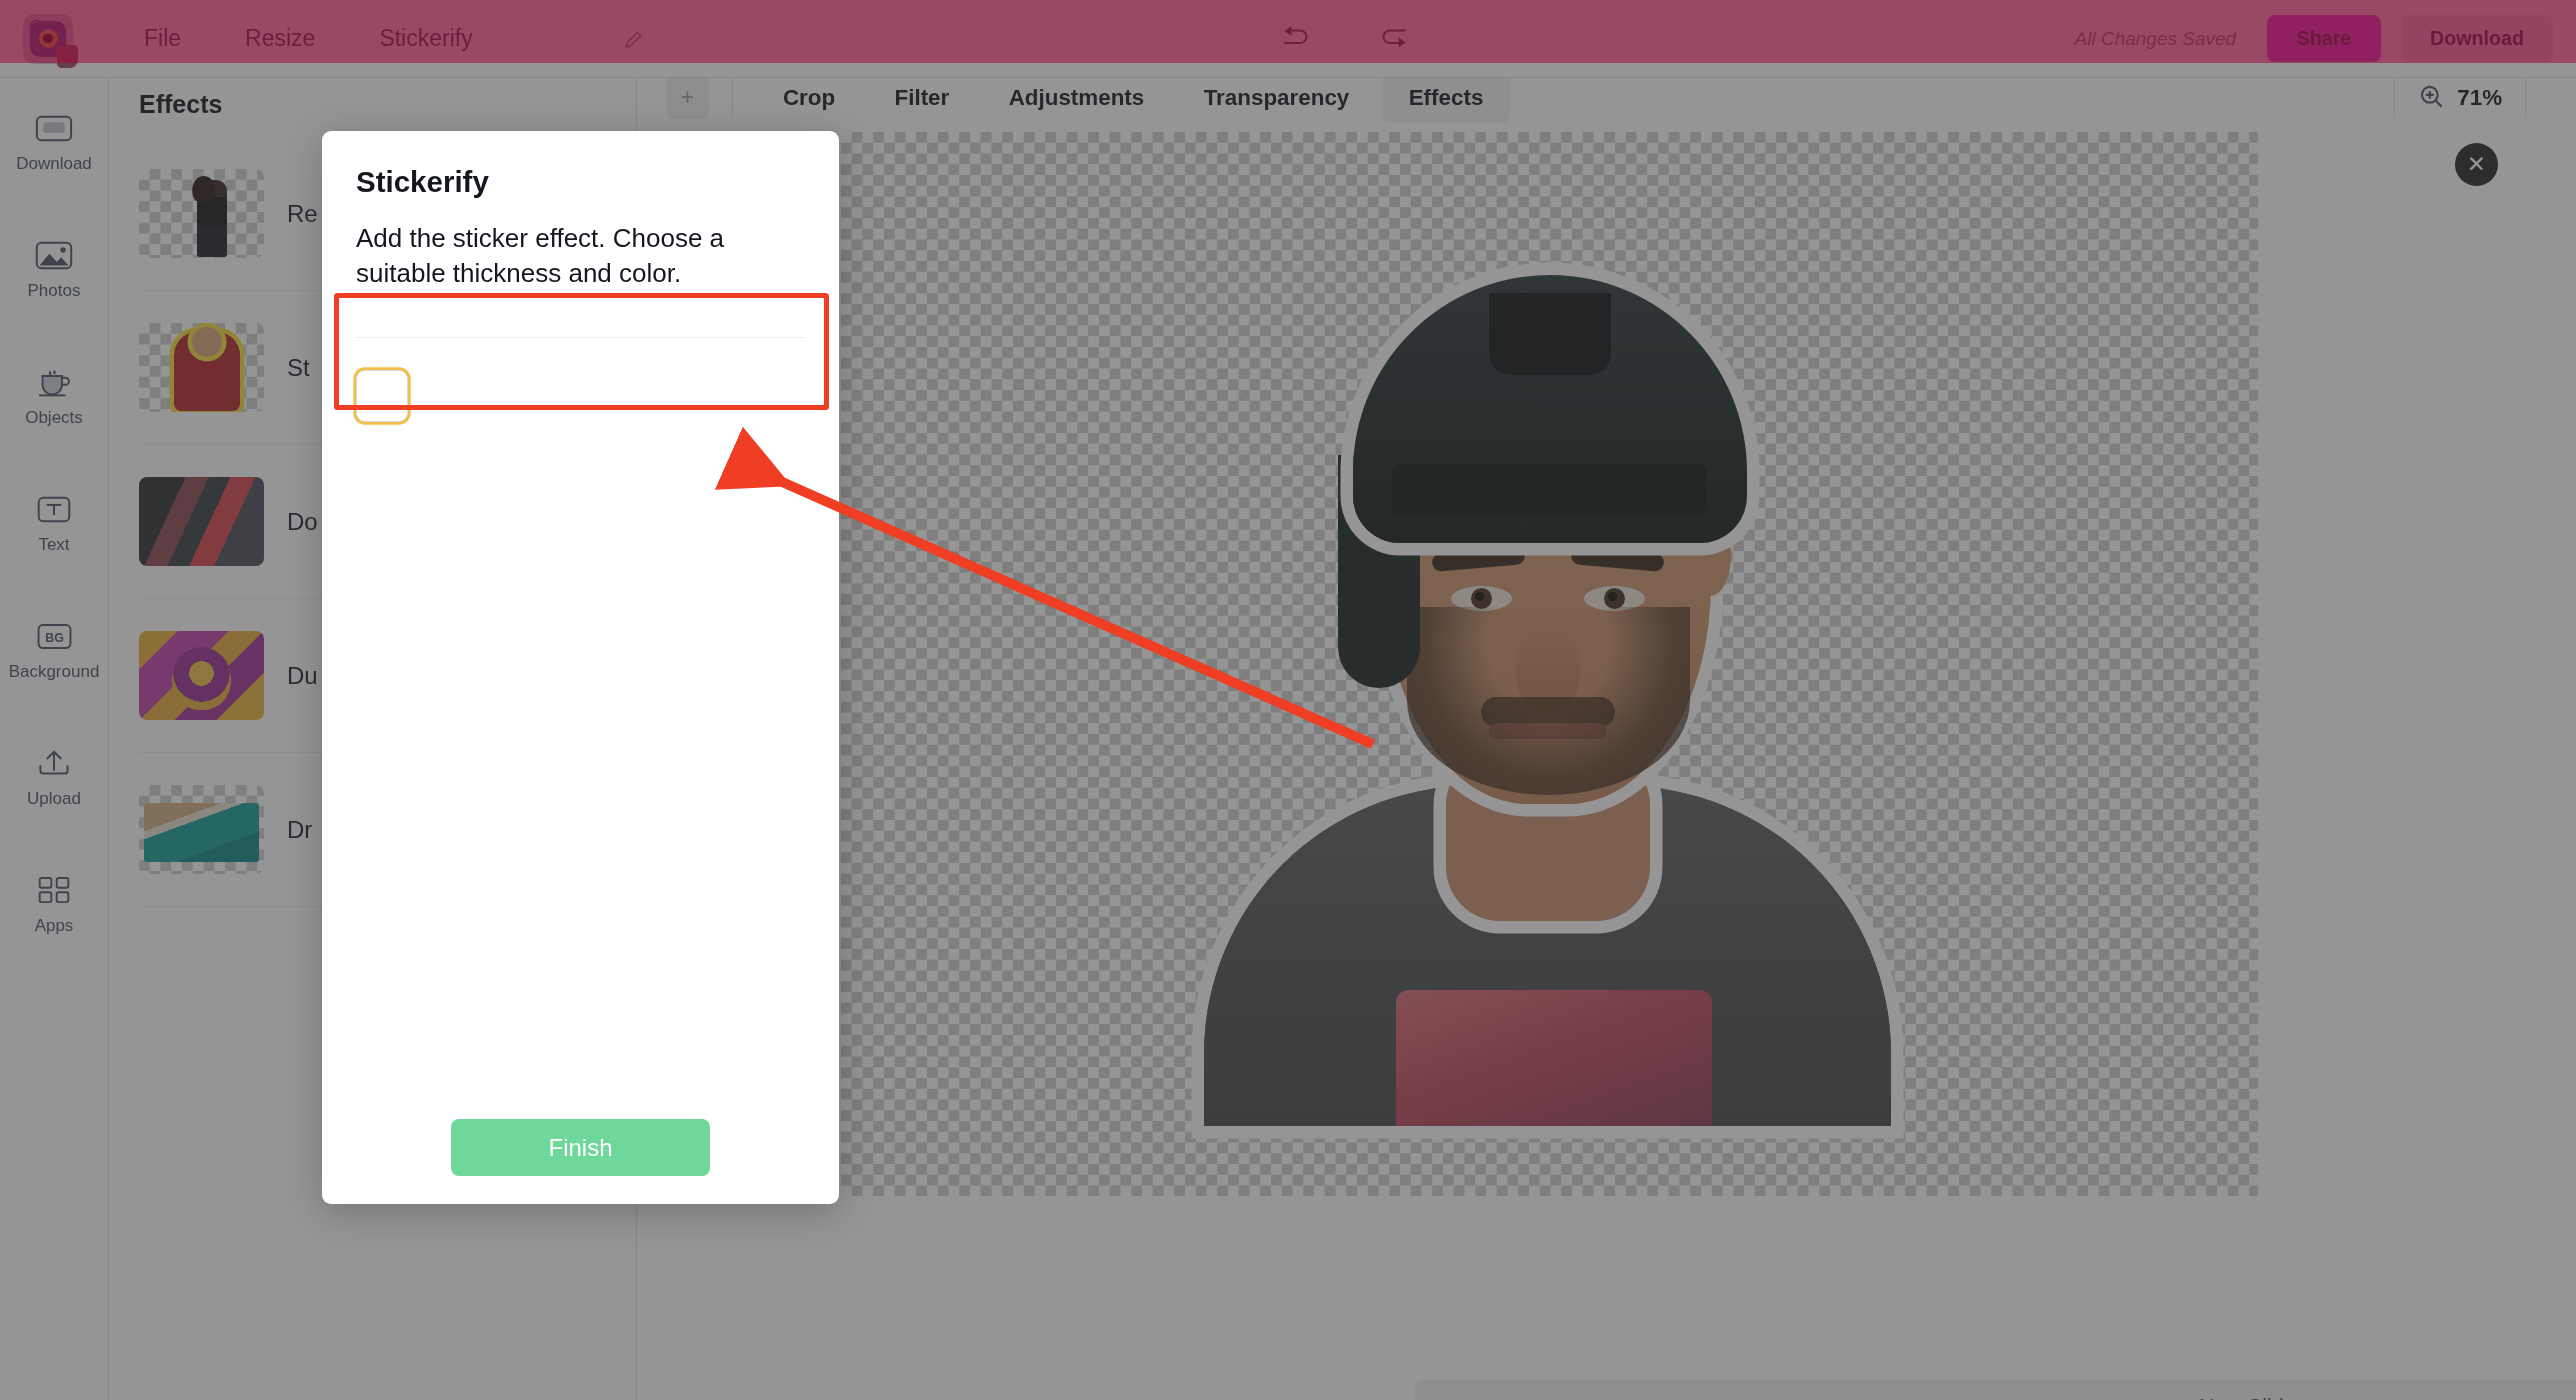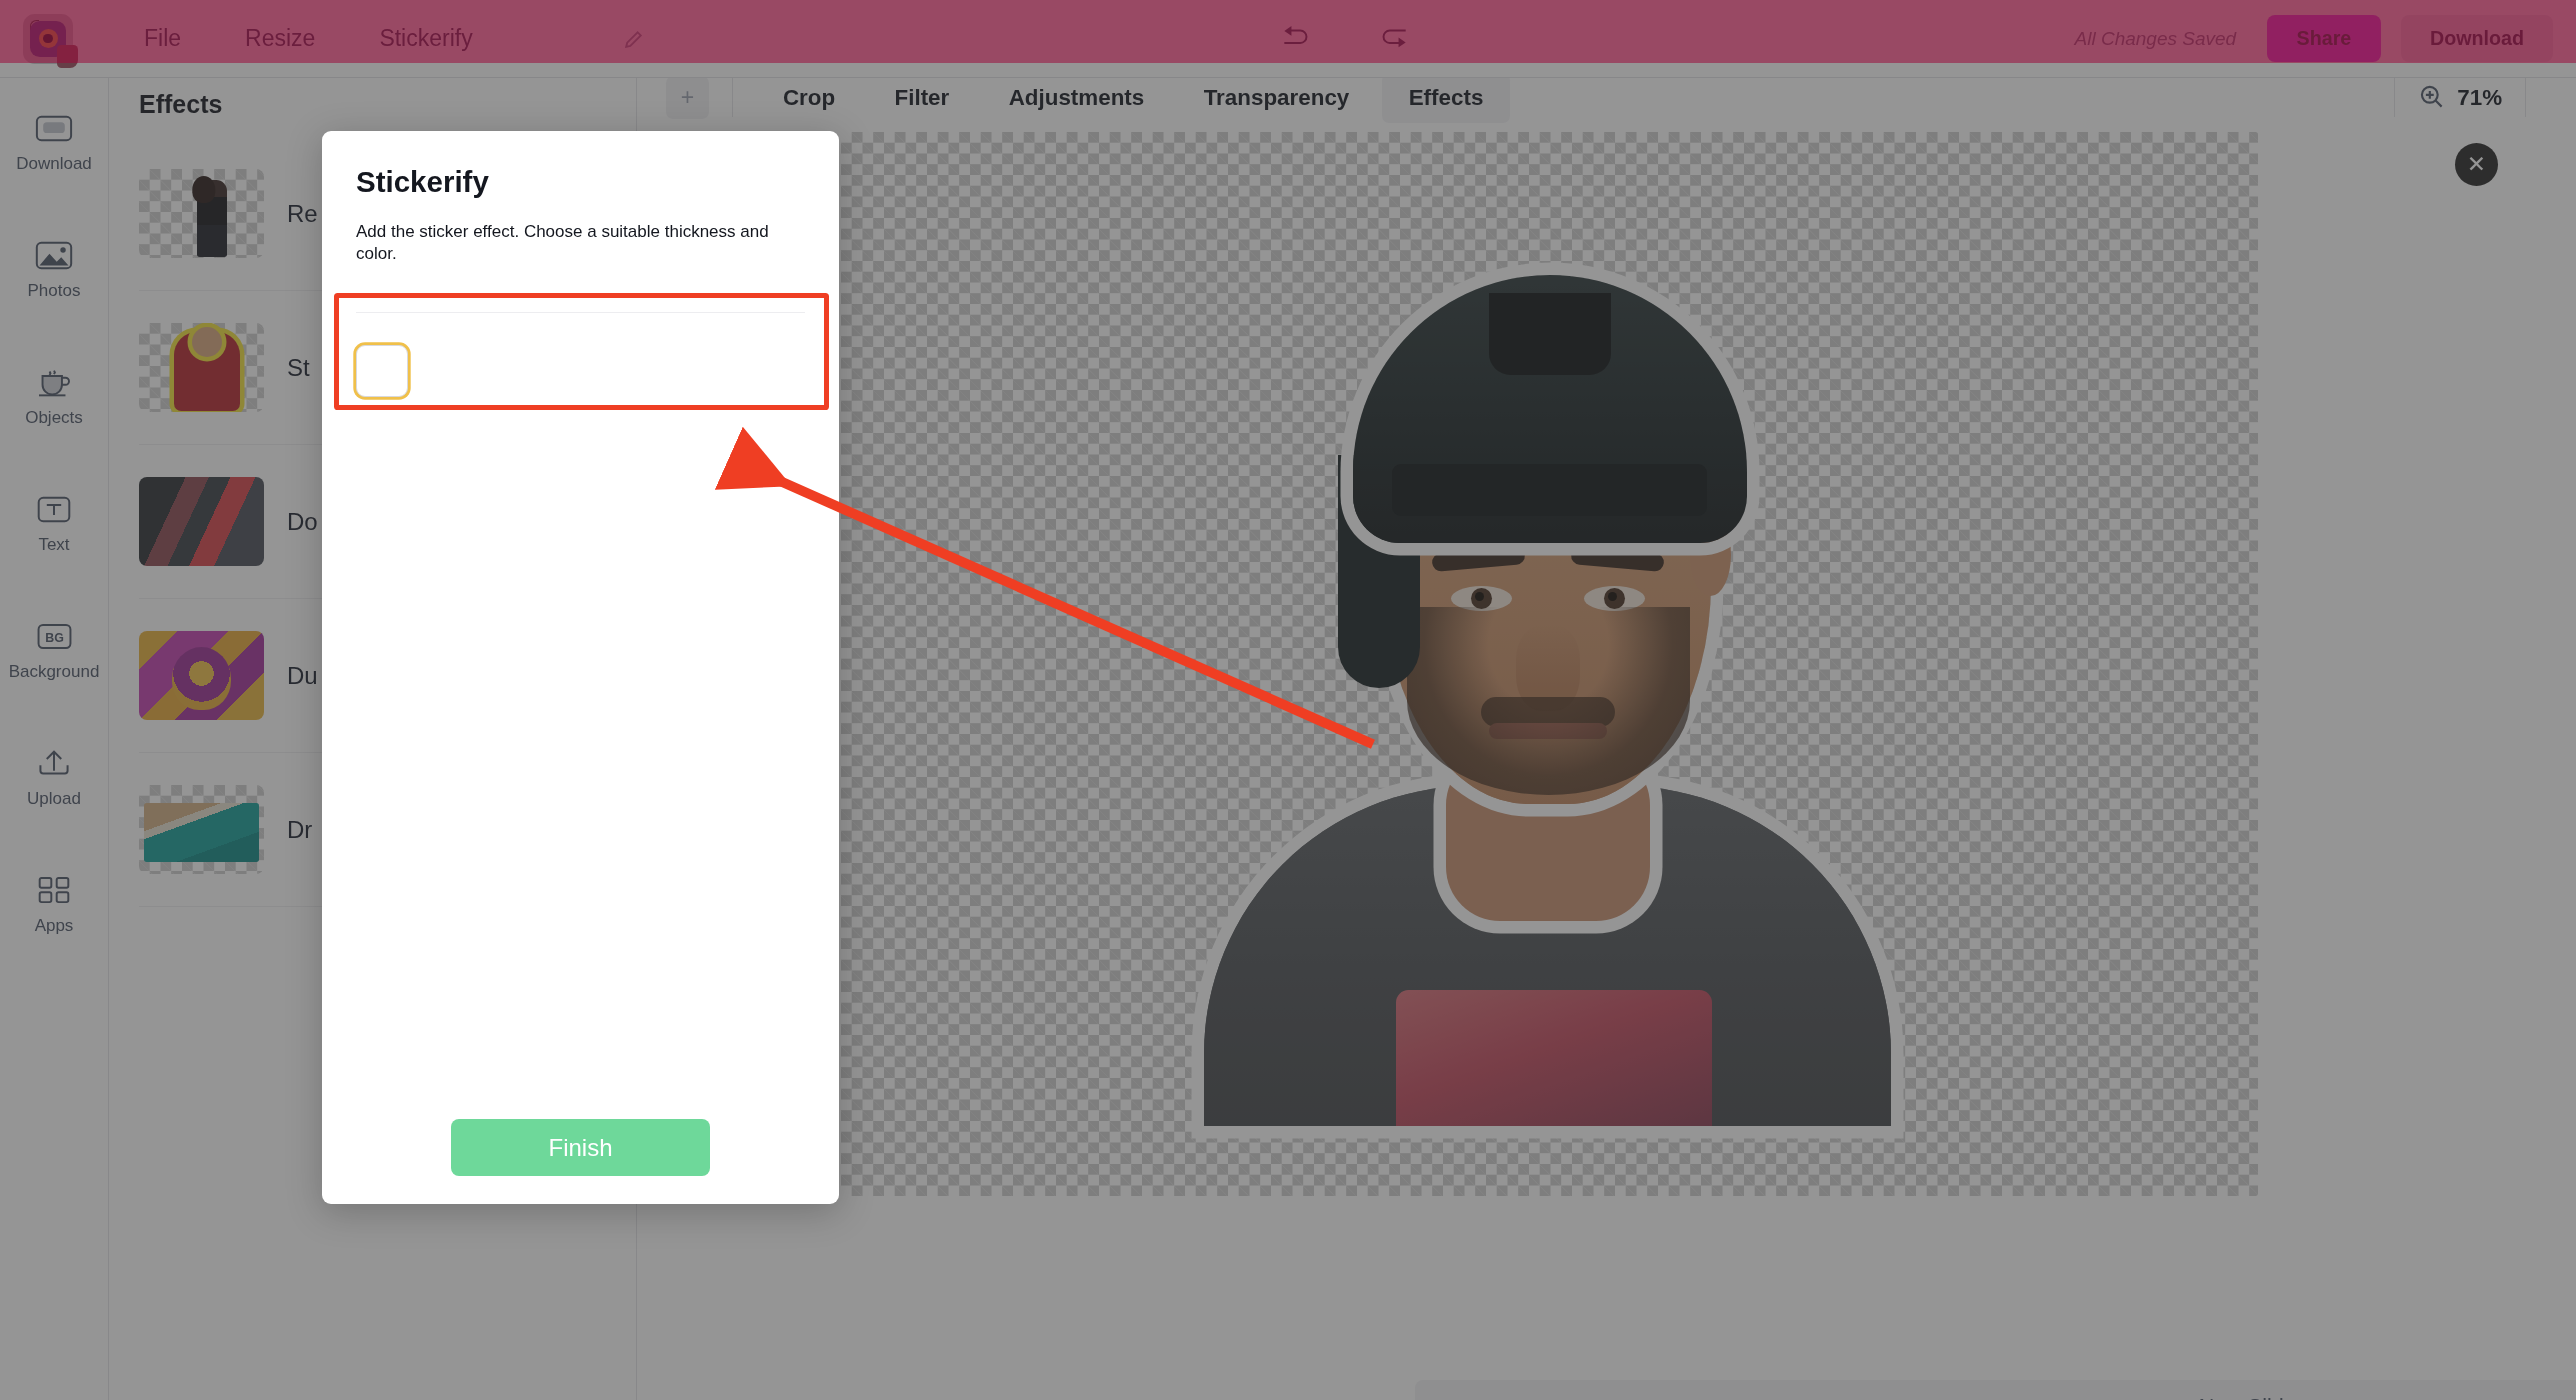--- a/index.html
+++ b/index.html
@@ -269,21 +269,21 @@
 
   
   .dialog {
     position: absolute; left: 322px; top: 131px; width: 517px; height: 1073px;
     background: #ffffff; border-radius: 9px; z-index: 30;
     box-shadow: 0 7.2px 36px rgba(0,0,0,.22);
     padding: 34px 34px 0 34px;
     display: flex; flex-direction: column;
   }
   .dlg-title { font-size: 29.5px; font-weight: bold; color: #14171f; margin-bottom: 21.5px; }
-  .dlg-desc { font-size: 17px; line-height: 1.35; color: #14171f; margin-bottom: 16px; }
+  .dlg-desc { font-size: 26px; line-height: 1.35; color: #14171f; margin-bottom: 16px; }
   .dlg-field-label { font-size: 22.4px; color: #14171f; margin-bottom: 19.7px; }
   .slider-row { display: flex; align-items: center; gap: 29px; }
   .slider { position: relative; width: 333px; height: 25px; display: flex; align-items: center; }
   .track { position: absolute; left: 0; right: 0; height: 8px; background: #eeeef1; border-radius: 5.4px; }
   .track-fill { position: absolute; left: 0; height: 8px; background: #f0c04a; border-radius: 5.4px; }
   .knob {
     position: absolute; width: 27px; height: 27px; border-radius: 50%;
     background: #ffffff; border: 2.7px solid #151515; cursor: pointer;
   }
   .value-box {

